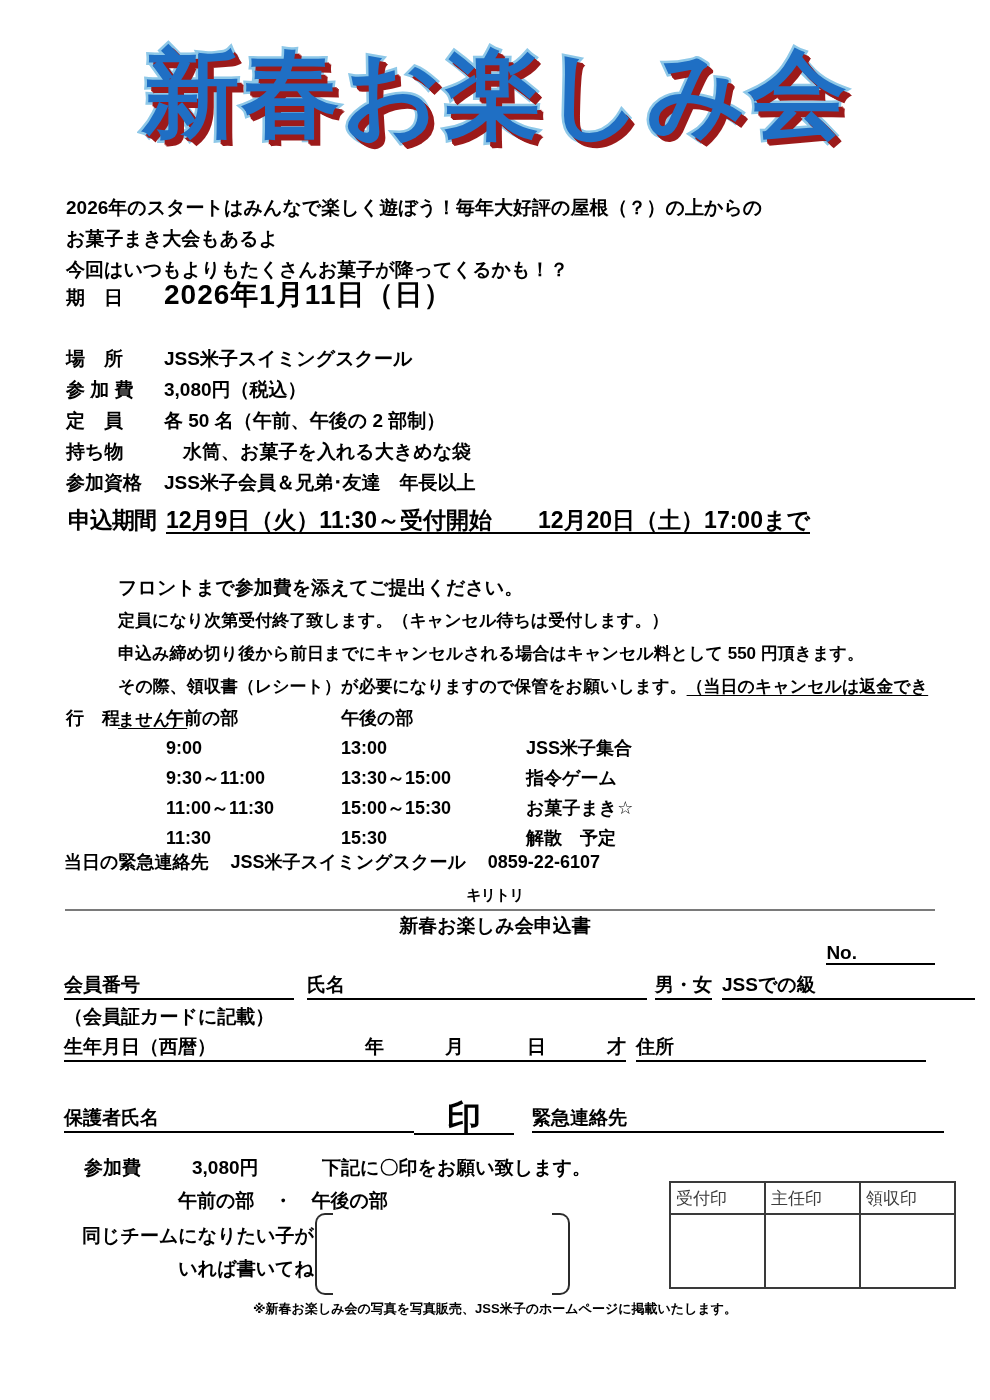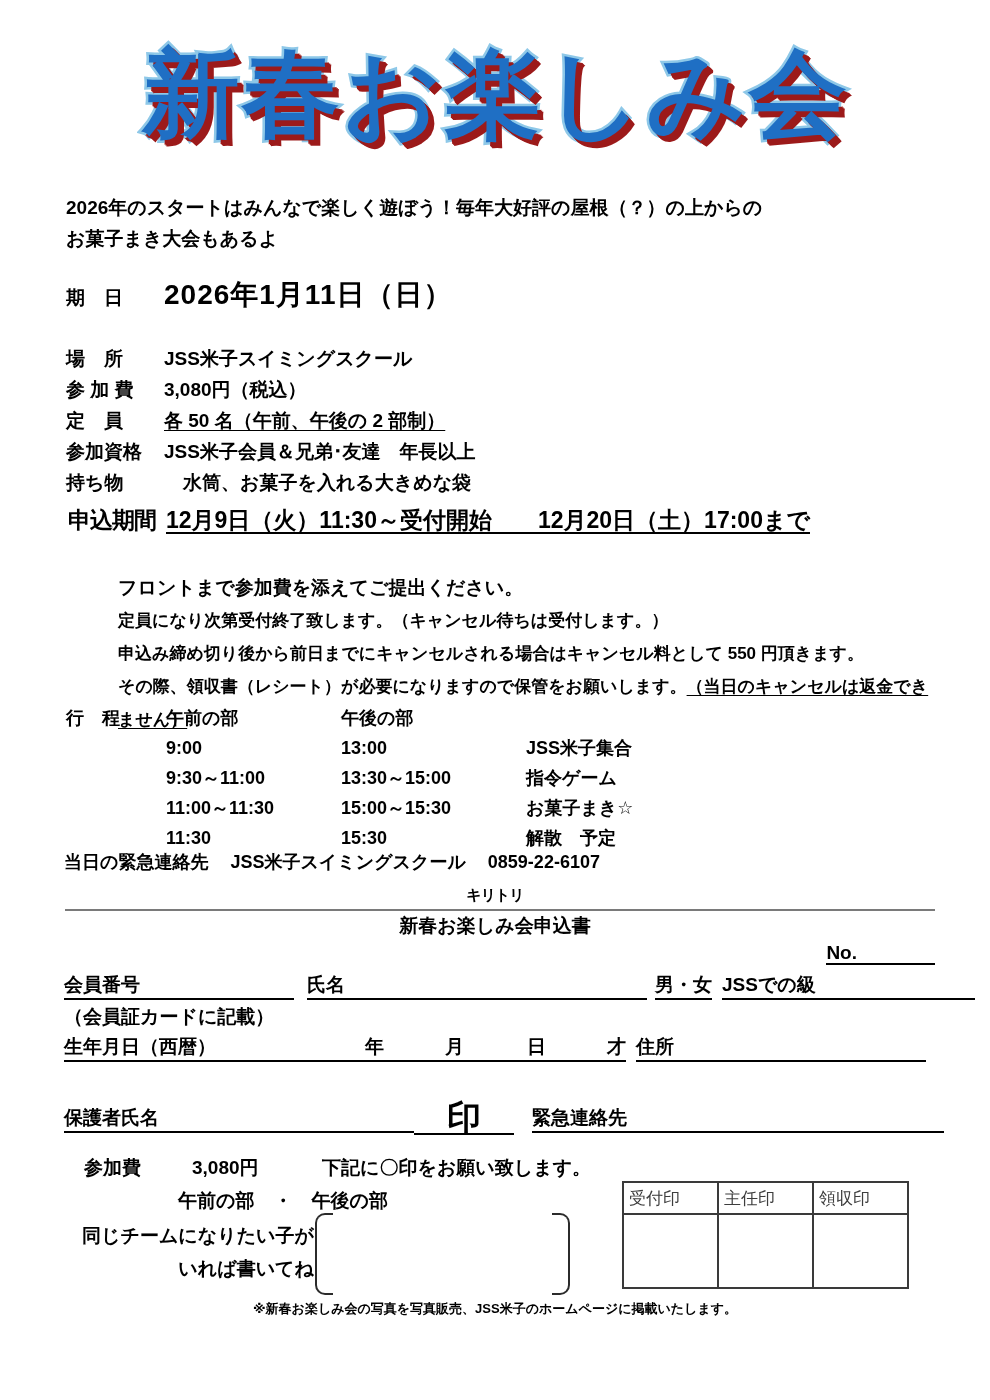--- a/index.html
+++ b/index.html
@@ -77,21 +77,21 @@
     position: absolute;
     left: 66px;
     top: 343px;
     font-size: 19px;
     font-weight: bold;
     line-height: 31px;
     white-space: nowrap;
   }
   .info-list .row { display: block; height: 31px; }
   .info-list .lbl { display: inline-block; width: 98px; }
-  .info-list .val.u { text-decoration: underline; text-underline-offset: 3px; text-align: right; }
+  .info-list .val.u { text-underline-offset: 3px; text-align: right; }
 
   .apply-period {
     position: absolute;
     left: 68px;
     top: 505px;
     font-size: 23px;
     font-weight: bold;
     white-space: nowrap;
   }
   .apply-period .lbl { letter-spacing: -1px; }
@@ -239,21 +239,21 @@
     height: 78px;
     border-top: 2px solid #2b2b2b;
     border-bottom: 2px solid #2b2b2b;
   }
   .bracket-box .bk-l { left: 0; border-left: 2px solid #2b2b2b; border-radius: 10px 0 0 10px; }
   .bracket-box .bk-r { right: 0; border-right: 2px solid #2b2b2b; border-radius: 0 10px 10px 0; }
 
   
   .stamp-table {
     position: absolute;
-    left: 622px;
+    left: 669px;
     top: 1181px;
     border-collapse: collapse;
     font-family: Liberation Sans, sans-serif;
   }
   .stamp-table td {
     border: 2px solid #3a3a3a;
     width: 83px;
     font-size: 17px;
     color: #3d3d3d;
     padding: 2px 5px;
@@ -278,32 +278,33 @@
 
 <div class="page">
 
   <div class="title-wrap">
     <span class="title">新春お楽しみ会</span>
   </div>
 
   <div class="intro">
     <div>2026年のスタートはみんなで楽しく遊ぼう！毎年大好評の屋根（？）の上からの</div>
     <div>お菓子まき大会もあるよ</div>
+    <div>今回はいつもよりもたくさんお菓子が降ってくるかも！？</div>
   </div>
 
   <div class="kijitsu">
     <span class="lbl">期　日</span><span class="val">2026年1月11日（日）</span>
   </div>
 
   <div class="info-list">
     <span class="row"><span class="lbl">場　所</span><span class="val">JSS米子スイミングスクール</span></span>
     <span class="row"><span class="lbl">参 加 費</span><span class="val">3,080円（税込）</span></span>
     <span class="row"><span class="lbl">定　員</span><span class="val u">各 50 名（午前、午後の 2 部制）</span></span>
+    <span class="row"><span class="lbl">持ち物</span><span class="val">　水筒、お菓子を入れる大きめな袋</span></span>
     <span class="row"><span class="lbl">参加資格</span><span class="val">JSS米子会員＆兄弟･友達　年長以上</span></span>
-    <span class="row"><span class="lbl">持ち物</span><span class="val">　水筒、お菓子を入れる大きめな袋</span></span>
   </div>
 
   <div class="apply-period">
     <span class="lbl">申込期間</span><span class="val">12月9日（火）11:30～受付開始　　12月20日（土）17:00まで</span>
   </div>
 
   <div class="notes">
     <div class="n1">フロントまで参加費を添えてご提出ください。</div>
     <div>定員になり次第受付終了致します。（キャンセル待ちは受付します。）</div>
     <div>申込み締め切り後から前日までにキャンセルされる場合はキャンセル料として 550 円頂きます。</div>

